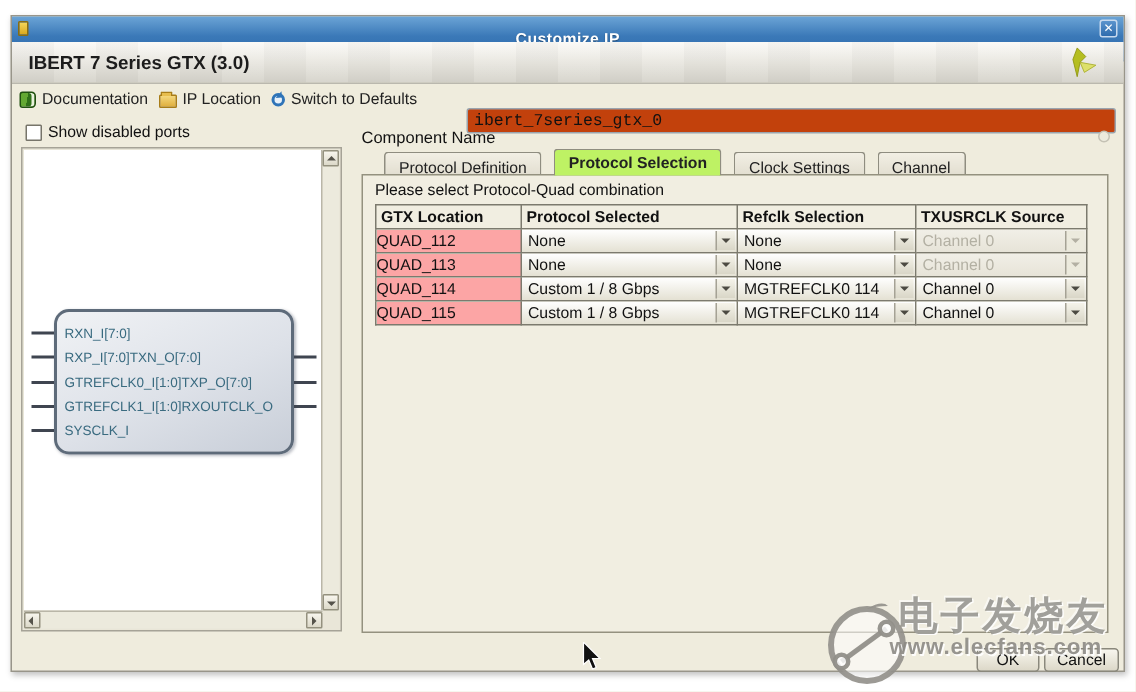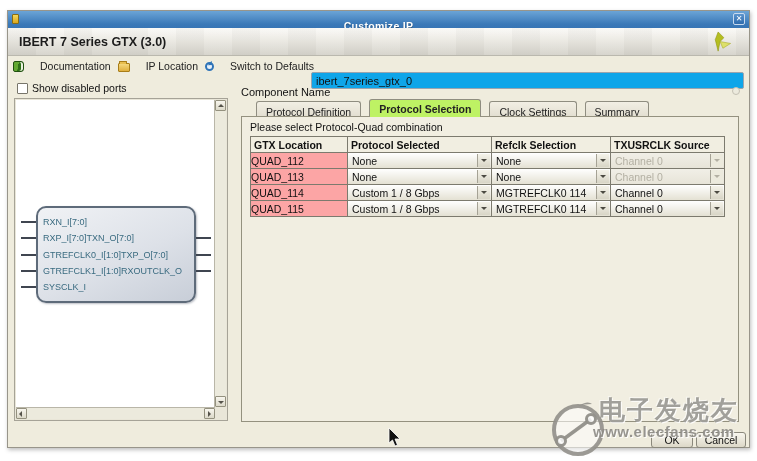--- a/index.html
+++ b/index.html
@@ -24,21 +24,21 @@
 
   .headerbar{position:absolute;left:0;top:17px;width:100%;height:28px;
             background:repeating-linear-gradient(90deg,rgba(0,0,0,.025) 0 28px,rgba(255,255,255,.05) 28px 56px),
                        linear-gradient(#fbfaf7,#e7e5de 55%,#d5d3cb);
             border-bottom:1px solid #bab8ae;display:flex;align-items:center;}
   .headerbar .hdr-title{margin-left:11px;font-size:12.5px;font-weight:bold;color:#1c1c1c;}
   .hdr-logo{position:absolute;right:16px;top:3px;width:24px;height:23px;}
 
   .toolbar{position:absolute;left:0;top:45px;width:100%;height:20px;display:flex;align-items:center;
            padding-left:5px;gap:7px;font-size:10.5px;color:#222;}
-  .tool-item{display:flex;align-items:center;gap:16px;cursor:default;}
+  .tool-item{display:flex;align-items:center;gap:4px;cursor:default;}
   .icon-book{width:11px;height:11px;background:linear-gradient(100deg,#63a832 45%,#2f7018 46%);
            border:1px solid #205010;border-radius:2px 3px 3px 2px;
            box-shadow:inset -2px 0 0 #e9f2dd;}
   .icon-folder{width:12px;height:9px;background:linear-gradient(#f4d77c,#dfaf3e);
            border:1px solid #a87d18;border-radius:1px;position:relative;margin-top:2px;}
   .icon-folder::before{content:'';position:absolute;left:0;top:-3px;width:6px;height:2px;
            background:#e7bd4e;border:1px solid #a87d18;border-bottom:none;border-radius:1px 1px 0 0;}
   .icon-refresh{width:9px;height:9px;border:2px solid #2f74b8;border-radius:50%;position:relative;
            background:#e8f1fa;}
   .icon-refresh::after{content:'';position:absolute;right:-3px;top:-2px;
@@ -68,23 +68,23 @@
             display:flex;flex-direction:column;justify-content:space-between;padding:8px 0;}
   .prow{position:relative;display:flex;justify-content:flex-start;align-items:center;
         font-size:9px;color:#3a6b80;height:12px;}
   .prow .pl{margin-left:5px;}
   .prow .pr{margin-right:5px;}
   .prow::before{content:'';position:absolute;left:-17px;top:5px;width:15px;height:2px;background:#3f4550;}
   .prow.has-right::after{content:'';position:absolute;right:-17px;top:5px;width:15px;height:2px;background:#3f4550;}
 
   
   .comp-label{position:absolute;left:233px;top:75px;font-size:11px;color:#111;}
-  .comp-field{position:absolute;left:303px;top:61px;width:433px;height:17px;background:#0ea5e9;
+  .comp-field{position:absolute;left:303px;top:61px;width:433px;height:17px;background:#c2410c;
               border:1px solid #9aa4ae;border-radius:2px;font-size:11px;padding:1px 16px 1px 4px;
-              font-family:Liberation Sans, sans-serif;color:#111;}
+              font-family:Liberation Mono, monospace;color:#111;}
   .comp-clear{position:absolute;left:724px;top:76px;width:8px;height:8px;border:1px solid #c4c1b4;
               border-radius:50%;background:#eceadd;}
 
   .tabs{position:absolute;left:248px;top:89px;height:17px;display:flex;align-items:flex-end;}
   .tab{height:16px;padding:4px 9px 0 9px;margin-right:8px;font-size:10.5px;color:#222;
        background:linear-gradient(#f2efe4,#e2ded0);border:1px solid #8f8d80;border-bottom:none;
        border-radius:3px 3px 0 0;white-space:nowrap;}
   .tab.active{font-weight:bold;background:#bef264;height:18px;padding-top:3px;position:relative;z-index:3;}
 
   .content-panel{position:absolute;left:233px;top:105px;width:498px;height:306px;
@@ -203,21 +203,21 @@
   </div>
 
   <span class="comp-label">Component Name</span>
   <input class="comp-field" readonly="" value="ibert_7series_gtx_0" style="">
   <span class="comp-clear"></span>
 
   <div class="tabs">
     <span class="tab">Protocol Definition</span>
     <span class="tab active">Protocol Selection</span>
     <span class="tab">Clock Settings</span>
-    <span class="tab">Summary</span>
+    <span class="tab">Channel</span>
   </div>
 
   <div class="content-panel">
     <span class="instruction">Please select Protocol-Quad combination</span>
 
     <table class="quad">
       <colgroup>
           <col style="width:97px">
           <col style="width:144px">
           <col style="width:119px">

